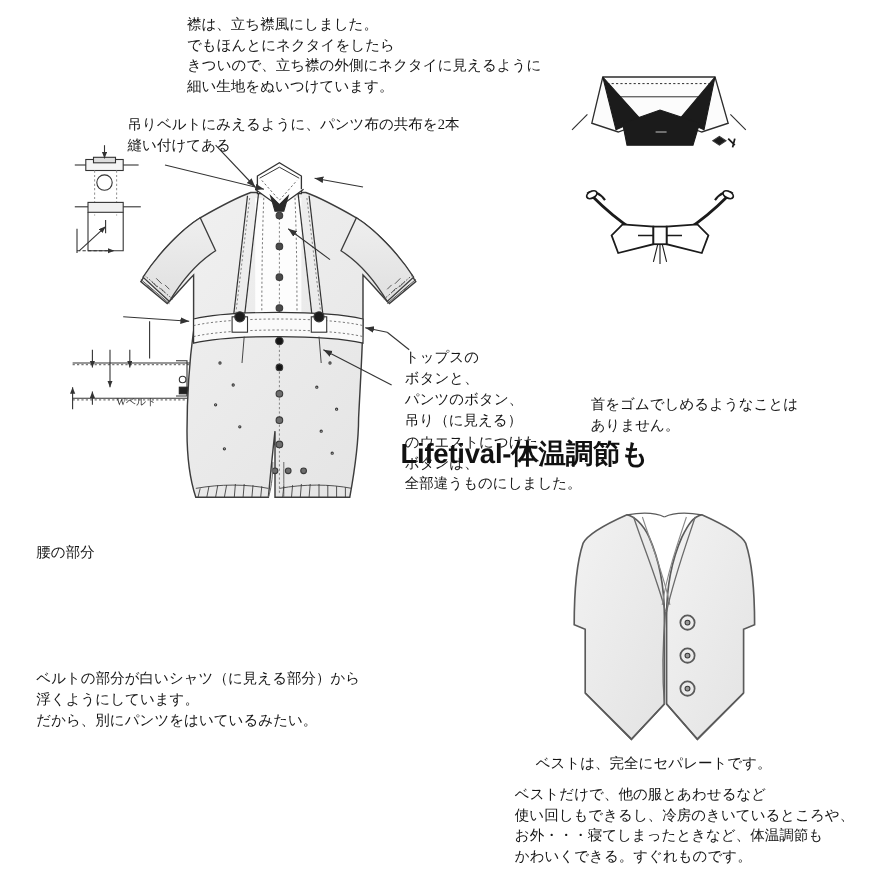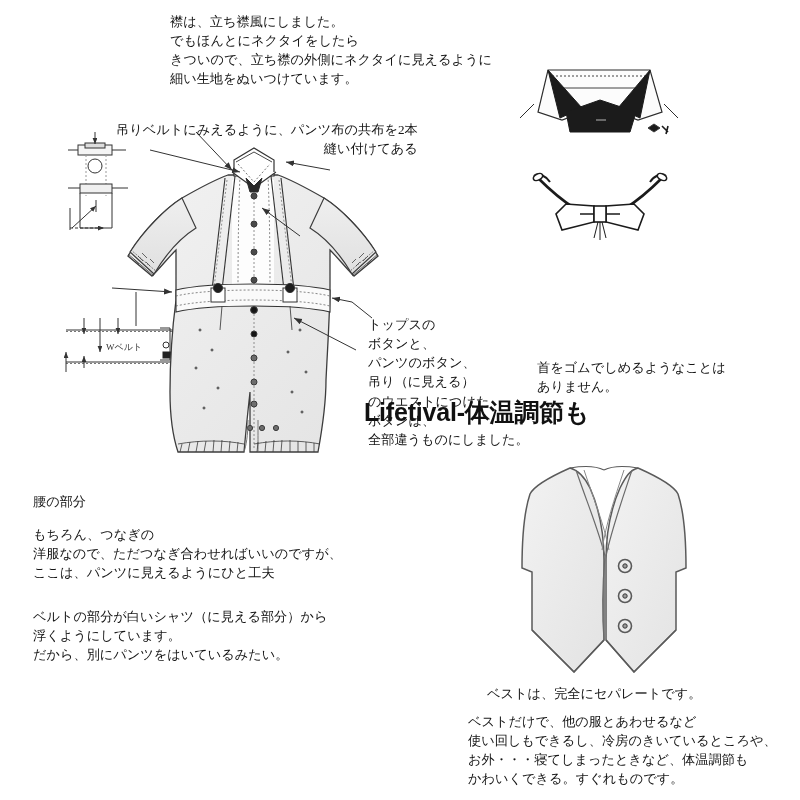--- a/index.html
+++ b/index.html
@@ -282,50 +282,47 @@
         <path d="M676 630 L634 672 L606 640" stroke="#5a5a5a" stroke-width="1.5" fill="none"></path>
       </g>
     </g>
   </svg>
 
   <div class="txt t13" style="left:170px; top:12px;">襟は、立ち襟風にしました。
 でもほんとにネクタイをしたら
 きついので、立ち襟の外側にネクタイに見えるように
 細い生地をぬいつけています。</div>
 
-  <div class="txt t13" style="left:116px; top:120px;text-align:right;">吊りベルトにみえるように、パンツ布の共布を2本
+  <div class="txt t13" style="left:116px; top:103px;">吊りベルトにみえるように、パンツ布の共布を2本
 縫い付けてある</div>
 
   <div class="txt t13" style="left:368px; top:315px;">トップスの
 ボタンと、
 パンツのボタン、
 吊り（に見える）
 のウエストにつけた
 ボタンは、
 全部違うものにしました。</div>
 
 
 
   <div class="txt t13" style="left:537px; top:358px;">首をゴムでしめるようなことは
 ありません。</div>
 
   <div class="txt t13" style="left:33px; top:492px;">腰の部分</div>
 
-  <div class="txt t13" style="left:33px; top:525px;">もちろん、つなぎの
-洋服なので、ただつなぎ合わせればいいのですが、
-ここは、パンツに見えるようにひと工夫</div>
 
   <div class="txt t13" style="left:487px; top:684px;">ベストは、完全にセパレートです。</div>
 
   <div class="txt t13" style="left:33px; top:607px;">ベルトの部分が白いシャツ（に見える部分）から
 浮くようにしています。
 だから、別にパンツをはいているみたい。</div>
 
   <div class="txt t13" style="left:468px; top:712px;">ベストだけで、他の服とあわせるなど
 使い回しもできるし、冷房のきいているところや、
 お外・・・寝てしまったときなど、体温調節も
 かわいくできる。すぐれものです。</div>
 
-  <div class="txt" style="left:106px; top:341px; font-size:9px; color:#333;">Wベルト</div>
+  <div class="txt" style="left:106px; top:359px; font-size:9px; color:#333;">Wベルト</div>
 
   <div class="wm" style="left:364px; top:396px;"><span>Lifetival-</span><span class="cn">体温調節も</span></div>
 
 </div>
 
 </body></html>

